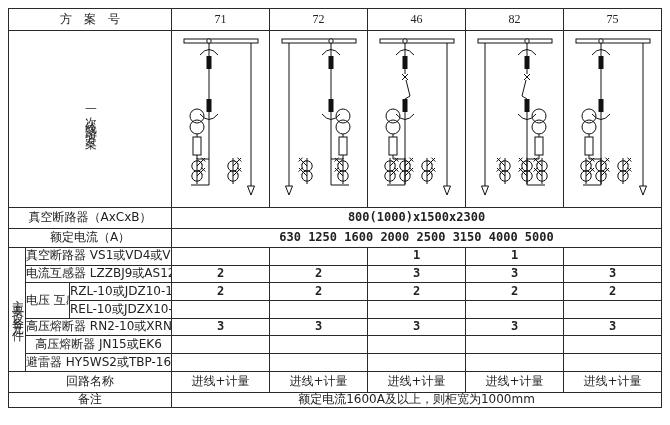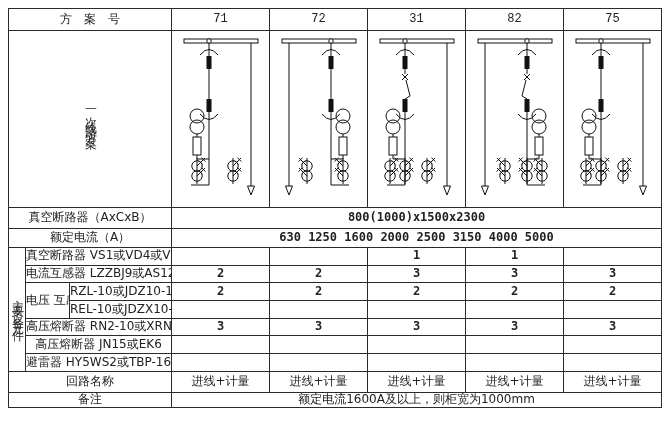--- a/index.html
+++ b/index.html
@@ -12,21 +12,21 @@
     border-collapse:collapse;table-layout:fixed;
     margin:8px 0 0 8px;width:654px;
   }
   table.scheme td{
     border:1px solid #2a2a2a;padding:0;
     text-align:center;vertical-align:middle;
     font-size:12px;line-height:1.15;overflow:hidden;white-space:nowrap;
   }
   td.eqname{text-align:left;padding-left:3px;font-size:11px;}
   td.numcell{font-family:"DejaVu Sans Mono","DejaVu Sans",monospace,sans-serif;font-size:11px;font-weight:bold;}
-  td.schemeno{font-family:Liberation Mono, monospace;font-size:11px;margin-top:32px;}
+  td.schemeno{font-family:Liberation Serif, serif;font-size:11px;margin-top:32px;}
   .vtext{
     writing-mode:vertical-rl;text-orientation:upright;
     display:inline-block;letter-spacing:5px;font-size:12px;
   }
   .vstripText{
     writing-mode:vertical-rl;text-orientation:upright;
     display:inline-block;letter-spacing:6px;font-size:12px;
   }
   td.vtlabel{white-space:pre-line;font-size:11px;line-height:1.3;}
   td.diagcell{vertical-align:top;background:#fff;}
@@ -46,21 +46,21 @@
       <col style="width:98px">
       <col style="width:98px">
       <col style="width:98px">
   </colgroup>
 
   <tbody>
       <tr style="height:22px">
     <td colspan="3">方　案　号</td>
     <td class="schemeno">71</td>
     <td class="schemeno">72</td>
-    <td class="schemeno">31</td>
+    <td class="schemeno">46</td>
     <td class="schemeno">82</td>
     <td class="schemeno">75</td>
   </tr>
 
   <tr style="height:176px">
     <td colspan="3">
       <span class="vtext">一次线路方案</span>
     </td>
     <td class="diagcell">
           <div class="svgbox">

